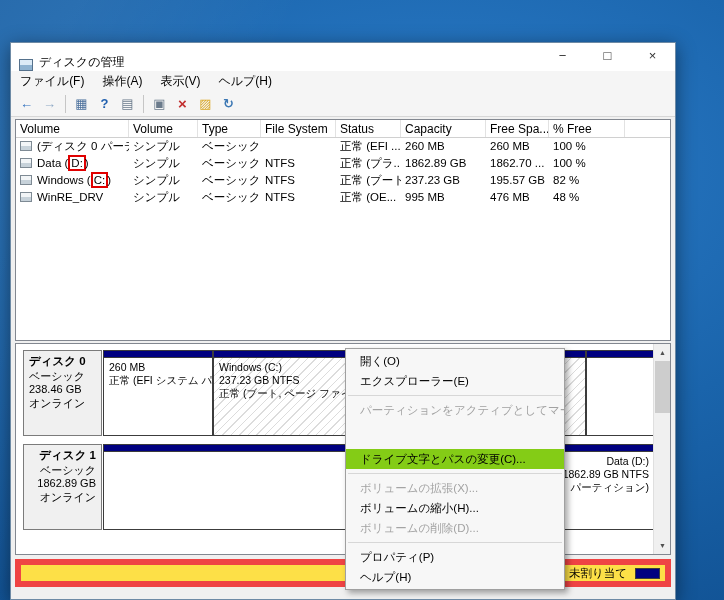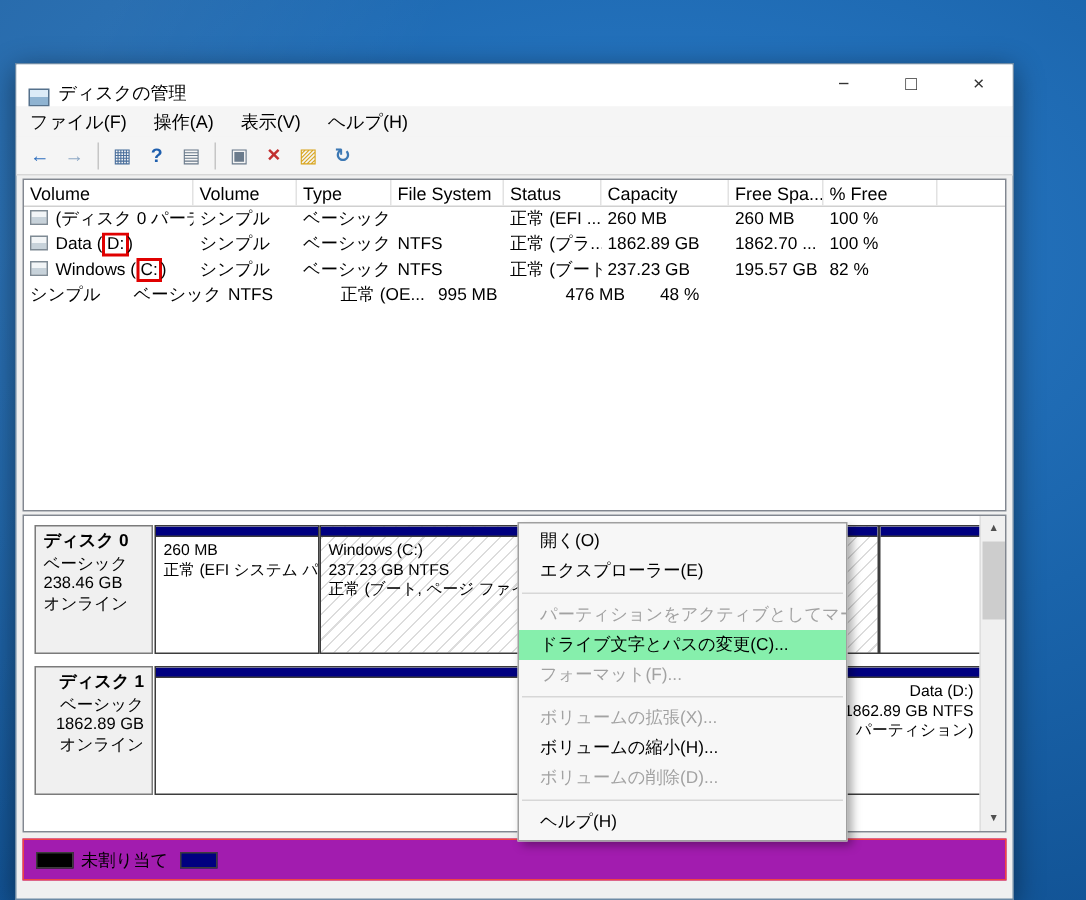--- a/index.html
+++ b/index.html
@@ -60,32 +60,32 @@
   .partition.hatched { background: repeating-linear-gradient(135deg, #ffffff 0 5px, #dcdcdc 5px 6px); }
   .p-strip { height:7px; background:#000080; border-bottom:1px solid #3c3c3c; }
   .p-body { padding:3px 5px; font-size:10.5px; line-height:13px; color:#000; white-space:nowrap; }
 
   .vscroll { position:absolute; right:0; top:0; width:17px; height:100%; background:#f0f0f0; border-left:1px solid #dfdfdf; }
   .vs-arrow { position:absolute; left:0; width:17px; height:17px; text-align:center; font-size:7px; line-height:17px; color:#505050; }
   .vs-up { top:0; } .vs-down { bottom:0; }
   .vs-thumb { position:absolute; left:1px; top:17px; width:15px; height:52px; background:#cdcdcd; }
 
   
-  .legend-bar { position:absolute; left:4px; top:516px; width:656px; height:28px; background:#a21caf; border:1px solid #ef4444; display:flex; align-items:center; font-size:11.5px; color:#000; }
+  .legend-bar { position:absolute; left:4px; top:516px; width:656px; height:28px; background:#fde047; border:6px solid #ef4444; display:flex; align-items:center; font-size:11.5px; color:#000;justify-content:flex-end; }
   .lg-item { display:flex; align-items:center; margin-left:8px; }
   .lg-swatch { width:25px; height:11px; margin-right:5px; border:1px solid #3c3c3c; }
   .lg-unalloc { background:#000000; }
   .lg-primary { background:#000080; }
 
   
   .cm { position:absolute; left:345px; top:348px; width:220px; background:#f7f7f7; border:1px solid #a0a0a0;
         box-shadow: 3px 3px 6px rgba(0,0,0,0.35); padding:2px 0; z-index:50; }
   .cm-item { height:20px; line-height:20px; padding:0 10px 0 14px; font-size:11.5px; color:#000; white-space:nowrap; overflow:hidden; }
   .cm-item.disabled { color:#a2a2a2; }
-  .cm-item.highlighted { background:#86efac; }
+  .cm-item.highlighted { background:#84cc16;margin-top:29px; }
   .cm-sep { height:1px; background:#d7d7d7; margin:4px 2px; }
 </style>
 </head>
 <body>
 
 <div class="desktop">
 
   <div class="window">
 
     <div class="titlebar">
@@ -158,20 +158,21 @@
         <span class="lv-cell cl">シンプル</span>
         <span class="lv-cell ct">ベーシック</span>
         <span class="lv-cell cf">NTFS</span>
         <span class="lv-cell cs">正常 (ブート...</span>
         <span class="lv-cell cc">237.23 GB</span>
         <span class="lv-cell cfs">195.57 GB</span>
         <span class="lv-cell cp">82 %</span>
       </div>
 
       <div class="lv-row">
+        <span class="lv-cell cv"><span class="vol-icon"></span><span>WinRE_DRV</span></span>
         <span class="lv-cell cl">シンプル</span>
         <span class="lv-cell ct">ベーシック</span>
         <span class="lv-cell cf">NTFS</span>
         <span class="lv-cell cs">正常 (OE...</span>
         <span class="lv-cell cc">995 MB</span>
         <span class="lv-cell cfs">476 MB</span>
         <span class="lv-cell cp">48 %</span>
       </div>
     </div>
 
@@ -239,22 +240,22 @@
     </div>
 
   </div>
 
   <div class="cm">
     <div class="cm-item">開く(O)</div>
     <div class="cm-item">エクスプローラー(E)</div>
     <div class="cm-sep"></div>
     <div class="cm-item disabled">パーティションをアクティブとしてマーク(M)</div>
     <div class="cm-item highlighted">ドライブ文字とパスの変更(C)...</div>
-    <div class="cm-item disabled">フォーマット(F)...</div>
     <div class="cm-sep"></div>
     <div class="cm-item disabled">ボリュームの拡張(X)...</div>
     <div class="cm-item">ボリュームの縮小(H)...</div>
     <div class="cm-item disabled">ボリュームの削除(D)...</div>
     <div class="cm-sep"></div>
+    <div class="cm-item">プロパティ(P)</div>
     <div class="cm-item">ヘルプ(H)</div>
   </div>
 
 </div>
 
 </body></html>

